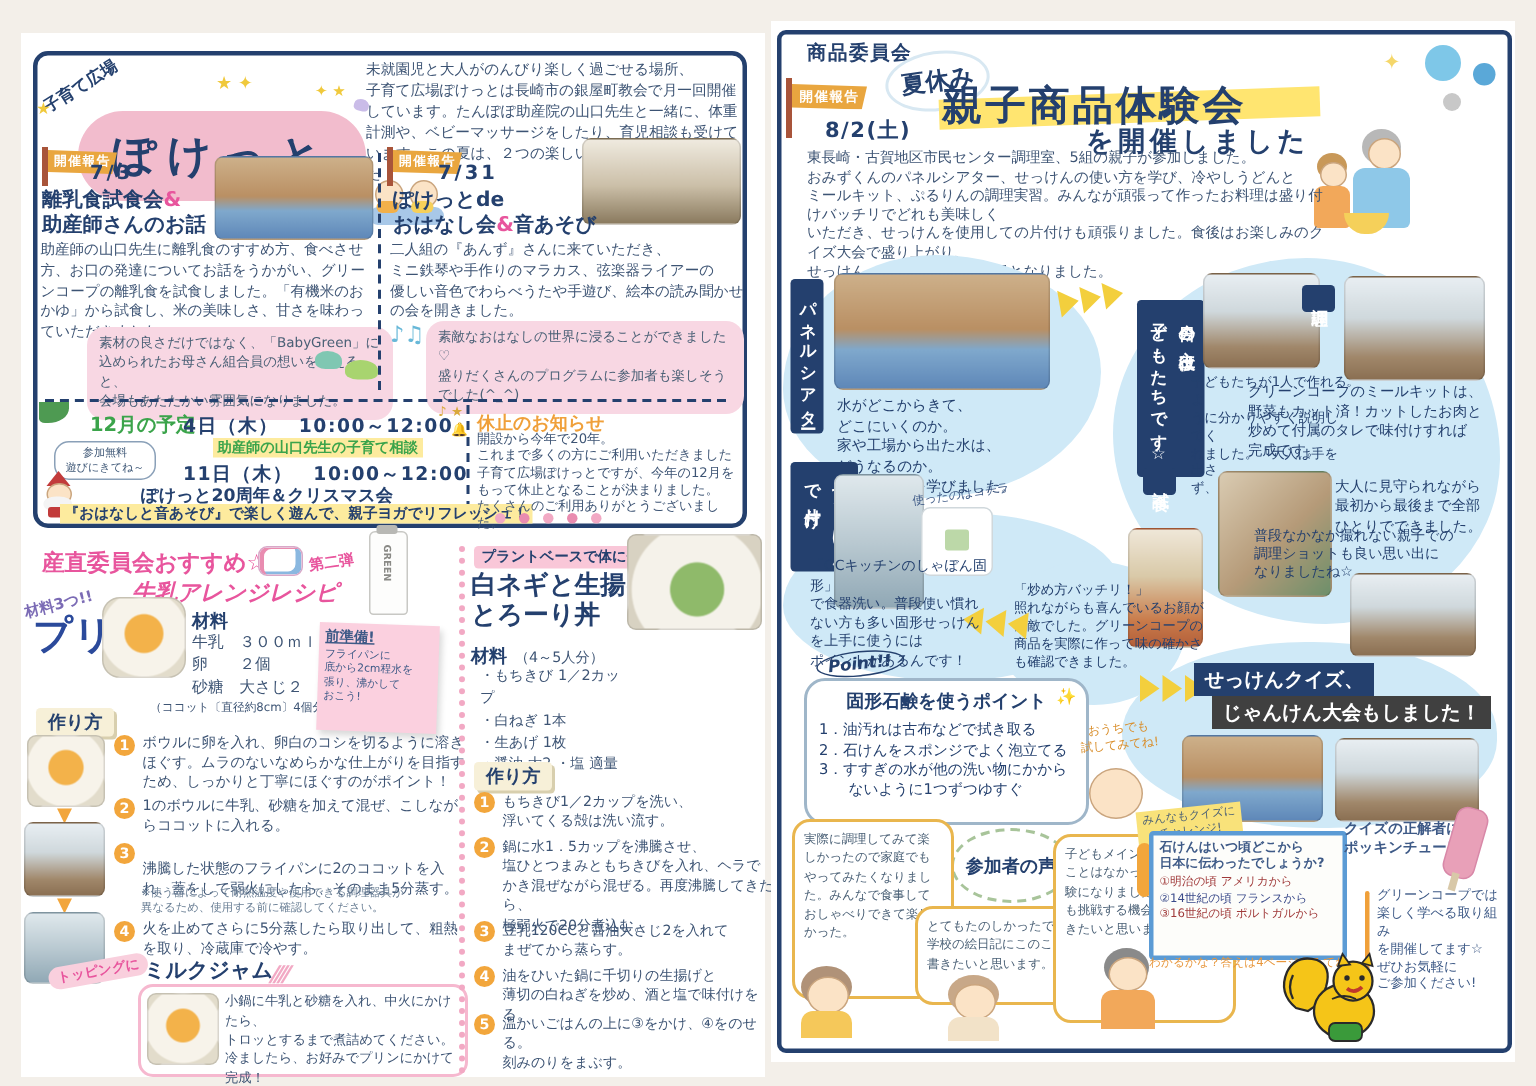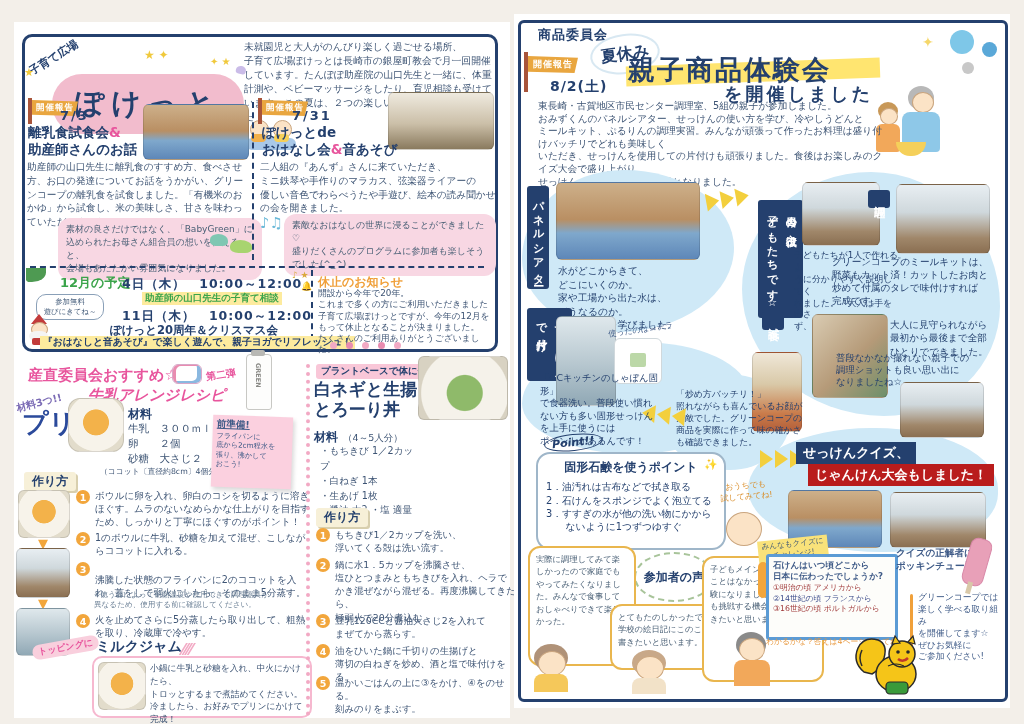--- a/index.html
+++ b/index.html
@@ -124,21 +124,21 @@
 遊びにきてね～</div>
   <div class="abs" style="left:12px;top:292px;width:26px;height:30px;">
     <div class="abs" style="left:5px;top:0;width:0;height:0;border-left:8px solid transparent;border-right:8px solid transparent;border-bottom:10px solid #c23b3b;"></div>
     <div class="abs face" style="left:5px;top:8px;width:15px;height:13px;"></div>
     <div class="abs" style="left:3px;top:17px;width:19px;height:10px;background:#f4f4f4;border-radius:45%;"></div>
     <div class="abs" style="left:6px;top:24px;width:13px;height:7px;background:#c23b3b;border-radius:2px;"></div>
   </div>
   <div class="abs navy bold" style="left:108px;top:286px;font-size:12.5px;letter-spacing:1px;">
     <span>11日（木）</span>　<span>10:00～12:00</span>
   </div>
-  <div class="abs navy bold" style="left:96px;top:301px;font-size:11.5px;">ぽけっと20周年＆クリスマス会</div>
+  <div class="abs navy bold" style="left:80px;top:301px;font-size:11.5px;">ぽけっと20周年＆クリスマス会</div>
   <div class="abs navy bold hl" style="left:26px;top:314px;font-size:9.8px;">『おはなしと音あそび』で楽しく遊んで、親子ヨガでリフレッシュ！</div>
 
   <div class="abs orange bold" style="left:304px;top:252px;font-size:12px;">休止のお知らせ</div>
   <div class="abs steel pre" style="left:304px;top:266px;width:176px;font-size:8.8px;line-height:1.28;">開設から今年で20年。
 これまで多くの方にご利用いただきました
 子育て広場ぽけっとですが、今年の12月を
 もって休止となることが決まりました。
 たくさんのご利用ありがとうございました。</div>
   <div class="abs" style="left:316px;top:312px;">
     <span class="dot" style="display:inline-block;width:7px;height:7px;background:#f2a9c4;margin-right:9px;"></span><span class="dot" style="display:inline-block;width:7px;height:7px;background:#e98cb0;margin-right:9px;"></span><span class="dot" style="display:inline-block;width:7px;height:7px;background:#f2a9c4;margin-right:9px;"></span><span class="dot" style="display:inline-block;width:7px;height:7px;background:#e98cb0;margin-right:9px;"></span><span class="dot" style="display:inline-block;width:7px;height:7px;background:#f2a9c4;"></span>
@@ -368,21 +368,21 @@
   <div class="abs pre" style="left:206px;top:466px;font-size:8px;color:#d98e2b;transform:rotate(-5deg);text-align:center;">おうちでも
 試してみてね!</div>
   <div class="abs face" style="left:212px;top:498px;width:34px;height:32px;"></div>
 
   <div class="abs" style="left:246px;top:436px;display:flex;gap:2px;">
     <span class="tri-r"></span>
       <span class="tri-r"></span>
       <span class="tri-r"></span>
   </div>
   <div class="abs bold" style="left:282px;top:428px;background:#24406e;color:#fff;font-size:13px;padding:2px 7px;">せっけんクイズ、</div>
-  <div class="abs bold" style="left:294px;top:450px;background:#b91c1c;color:#fff;font-size:13px;padding:2px 7px;">じゃんけん大会もしました！</div>
+  <div class="abs bold" style="left:294px;top:450px;background:#404040;color:#fff;font-size:13px;padding:2px 7px;">じゃんけん大会もしました！</div>
   <div class="abs photo ph-room" style="left:274px;top:476px;width:92px;height:56px;"></div>
   <div class="abs photo ph-kitchen" style="left:376px;top:478px;width:94px;height:54px;"></div>
 
   <div class="abs" style="left:120px;top:538px;width:76px;height:46px;border:2px dashed #a8c49a;border-radius:50%;display:flex;align-items:center;justify-content:center;">
     <span class="navy bold" style="font-size:12px;">参加者の声</span>
   </div>
   <div class="abs bubble pre" style="left:14px;top:532px;width:92px;height:106px;">実際に調理してみて楽しかったので家庭でもやってみたくなりました。みんなで食事しておしゃべりできて楽しかった。</div>
   <div class="abs bubble pre" style="left:96px;top:590px;width:106px;height:52px;">とてもたのしかったです。学校の絵日記にこのことを書きたいと思います。</div>
   <div class="abs bubble pre" style="left:188px;top:542px;width:106px;height:112px;">子どもメインで作業をすることはなかったのでいい経験になりました。これからも挑戦する機会を作っていきたいと思います！</div>
 

